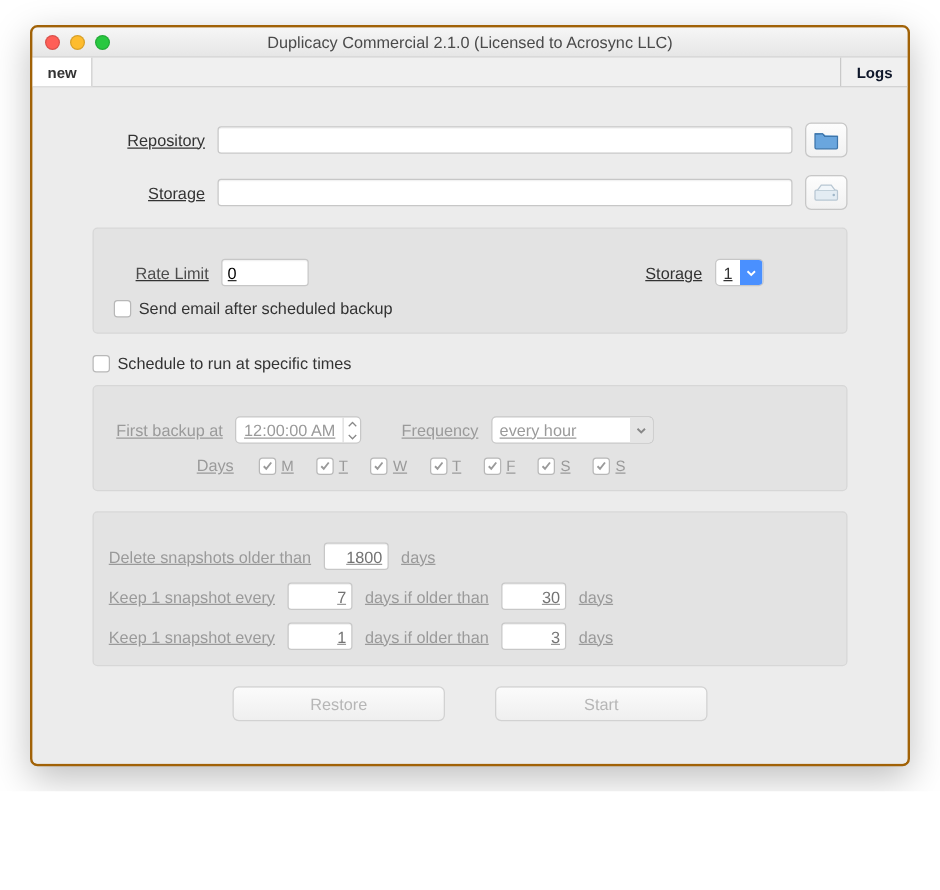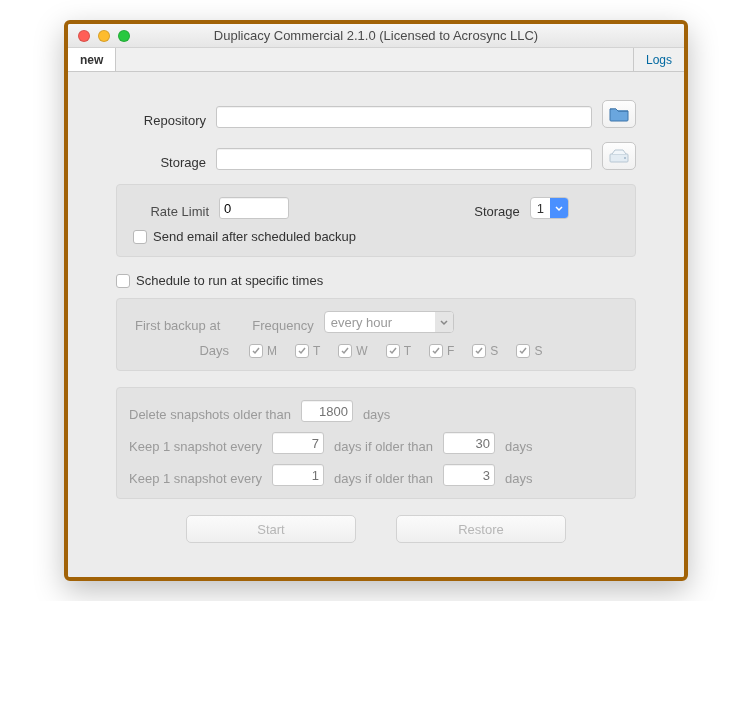--- a/index.html
+++ b/index.html
@@ -5,23 +5,23 @@
   * { box-sizing: border-box; }
   body {
     margin: 0;
     padding: 20px;
     background: #fff;
     font-family: -apple-system, "Helvetica Neue", Arial, sans-serif;
     font-size: 13px;
     color: #333;
   }
   .window {
-    width: 624px;
+    width: 704px;
     margin: 0 auto;
-    border: 4px solid #a16207;
+    border: 2px solid #a16207;
     border-radius: 6px;
     box-shadow: 0 10px 30px rgba(0,0,0,0.25);
     background: #ececec;
     overflow: hidden;
   }
   .titlebar {
     height: 24px;
     background: linear-gradient(#f6f6f6,#e6e6e6);
     border-bottom: 1px solid #d3d3d3;
     display: flex;
@@ -64,32 +64,33 @@
     display: flex;
     align-items: center;
     font-weight: 600;
     color: #333;
   }
   .tabspacer { flex: 1; }
   .tab.right {
     border-left: 1px solid #c9c9c9;
     border-right: none;
     background: transparent;
-    font-weight: 400;
-    color: #0369a1;
+    font-weight: 700;
+    color: #0f172a;
   }
   .content {
     padding: 28px 48px 34px 48px;
     background: #ececec;
   }
   .row {
     display: flex;
-    align-items: flex-end;
+    align-items: center;
     margin-bottom: 14px;
     gap: 10px;
+    text-decoration: underline;
   }
   .lbl {
     width: 90px;
     text-align: right;
     color: #333;
     font-size: 13px;
   }
   .txt {
     flex: 1;
     height: 22px;
@@ -106,21 +107,21 @@
     width: 34px; height: 28px;
     border: 1px solid #c7c7c7;
     border-radius: 5px;
     background: linear-gradient(#fdfdfd,#f1f1f1);
     display: flex; align-items:center; justify-content:center;
   }
   .panel {
     background: #e3e3e3;
     border: 1px solid #d7d7d7;
     border-radius: 4px;
-    padding: 12px 16px 10px 12px;
+    padding: 24px 16px 10px 12px;
     margin: 8px 0 16px 0;
   }
   .panel .row { margin-bottom: 10px; }
   .panel .lbl { width: 80px; color:#4c4c4c; }
   .panel.dim { color:#9a9a9a; }
   .panel.dim .lbl, .panel.dim .plain { color:#9a9a9a; }
   .plain { color:#333; font-size:13px; }
   .ckrow { display:flex; align-items:center; gap:6px; margin: 4px 0 10px 0; text-align: right;}
   .ck {
     width:14px; height:14px;
@@ -239,20 +240,35 @@
     </div>
 
     <div class="ckrow">
       <span class="ck"></span>
       <span class="plain">Schedule to run at specific times</span>
     </div>
 
     <div class="panel dim">
       <div class="row">
         <div class="plain" style="margin-left:6px">First backup at</div>
+        <div class="stepper">
+          <div class="sv">12:00:00 AM</div>
+          <div class="updn">
+            <div>
+                <svg width="8" height="5" viewBox="0 0 8 5">
+                  <path d="M1 4l3-3 3 3" stroke="#888" fill="none"></path>
+                </svg>
+              </div>
+            <div>
+                <svg width="8" height="5" viewBox="0 0 8 5">
+                  <path d="M1 1l3 3 3-3" stroke="#888" fill="none"></path>
+                </svg>
+              </div>
+          </div>
+        </div>
         <div style="width:12px"></div>
         <div class="plain">Frequency</div>
         <div class="select gray" style="width:130px">
           <div class="sv" style="flex:1">every hour</div>
           <div class="arrow">
             <svg width="10" height="10" viewBox="0 0 10 10">
                 <path d="M2 4l3 3 3-3" stroke="#888" stroke-width="1.5" fill="none"></path>
               </svg>
           </div>
         </div>
@@ -337,18 +353,18 @@
       <div class="row" style="margin-bottom:2px;">
         <span class="plain">Keep 1 snapshot every</span>
         <input class="txt tiny dim-input" value="1" style="">
         <span class="plain">days if older than</span>
         <input class="txt tiny dim-input" value="3" style="">
         <span class="plain">days</span>
       </div>
     </div>
 
     <div class="actions">
+      <div class="btn">Restore</div>
       <div class="btn">Start</div>
-      <div class="btn">Restore</div>
     </div>
 
   </div>
 </div>
 
 </body></html>

